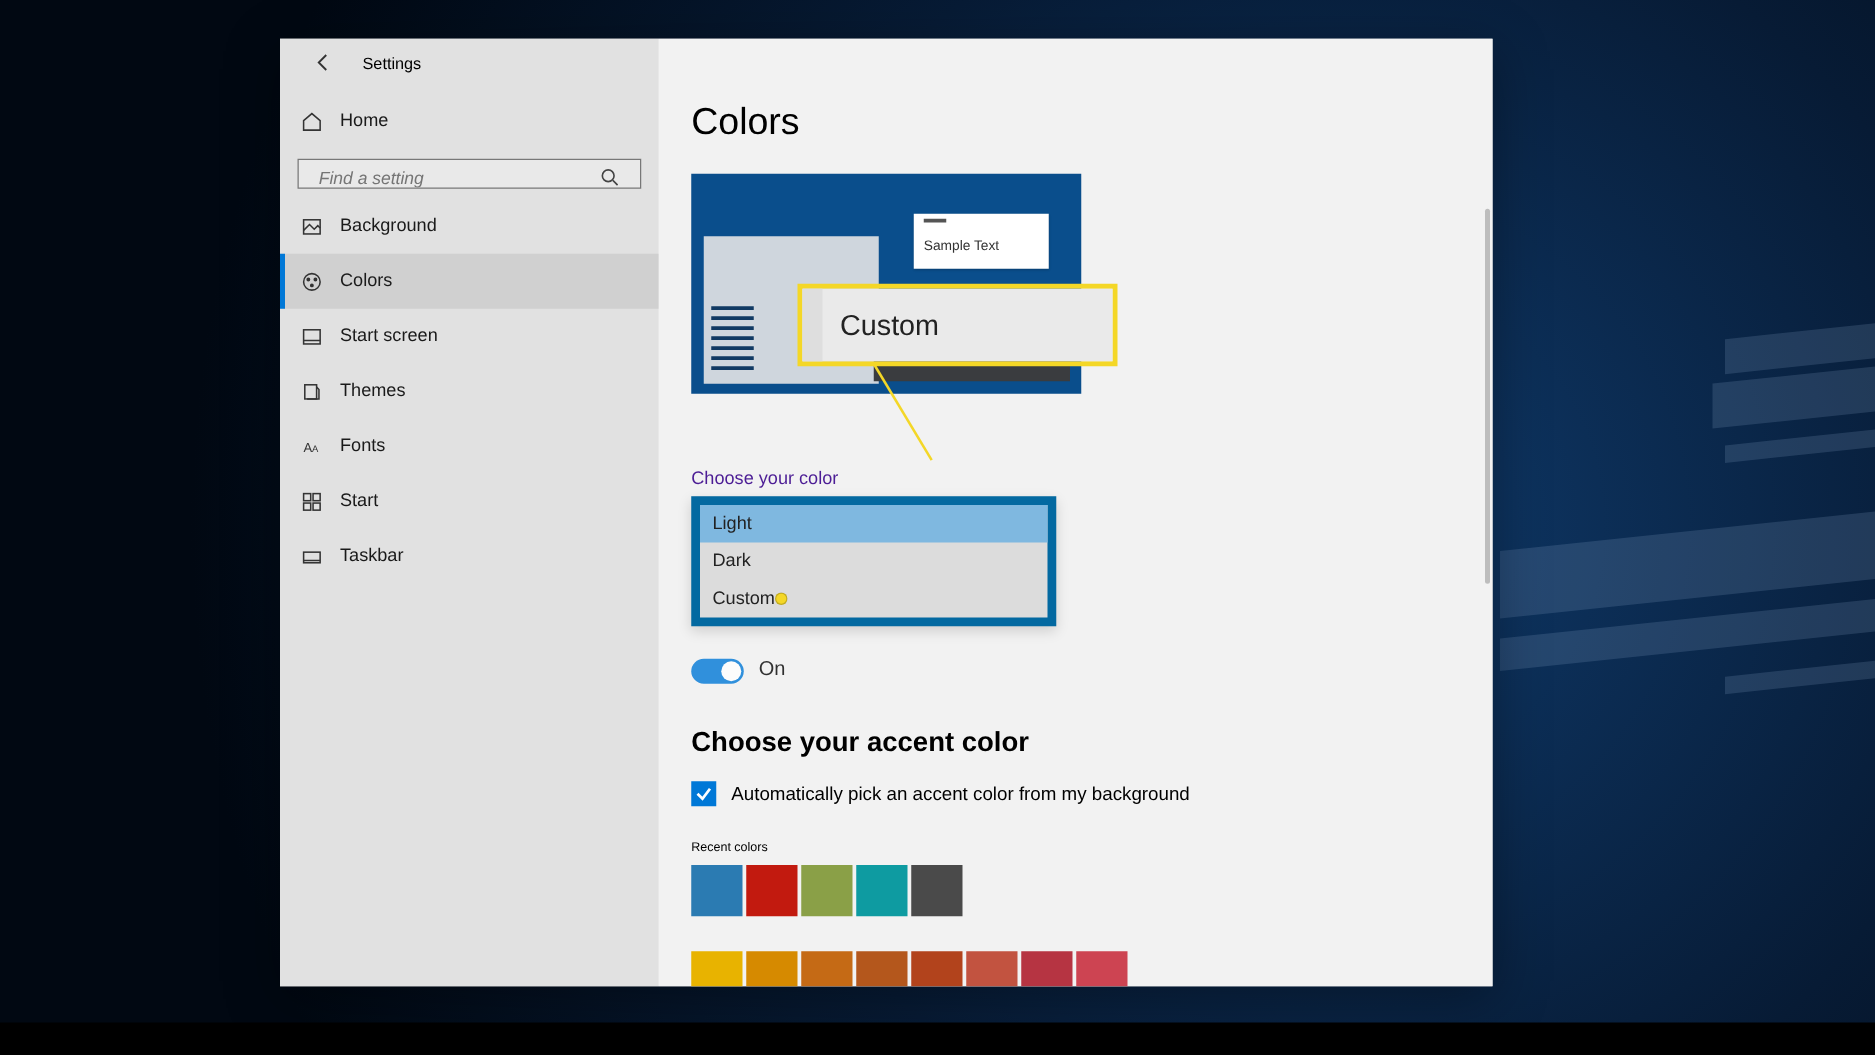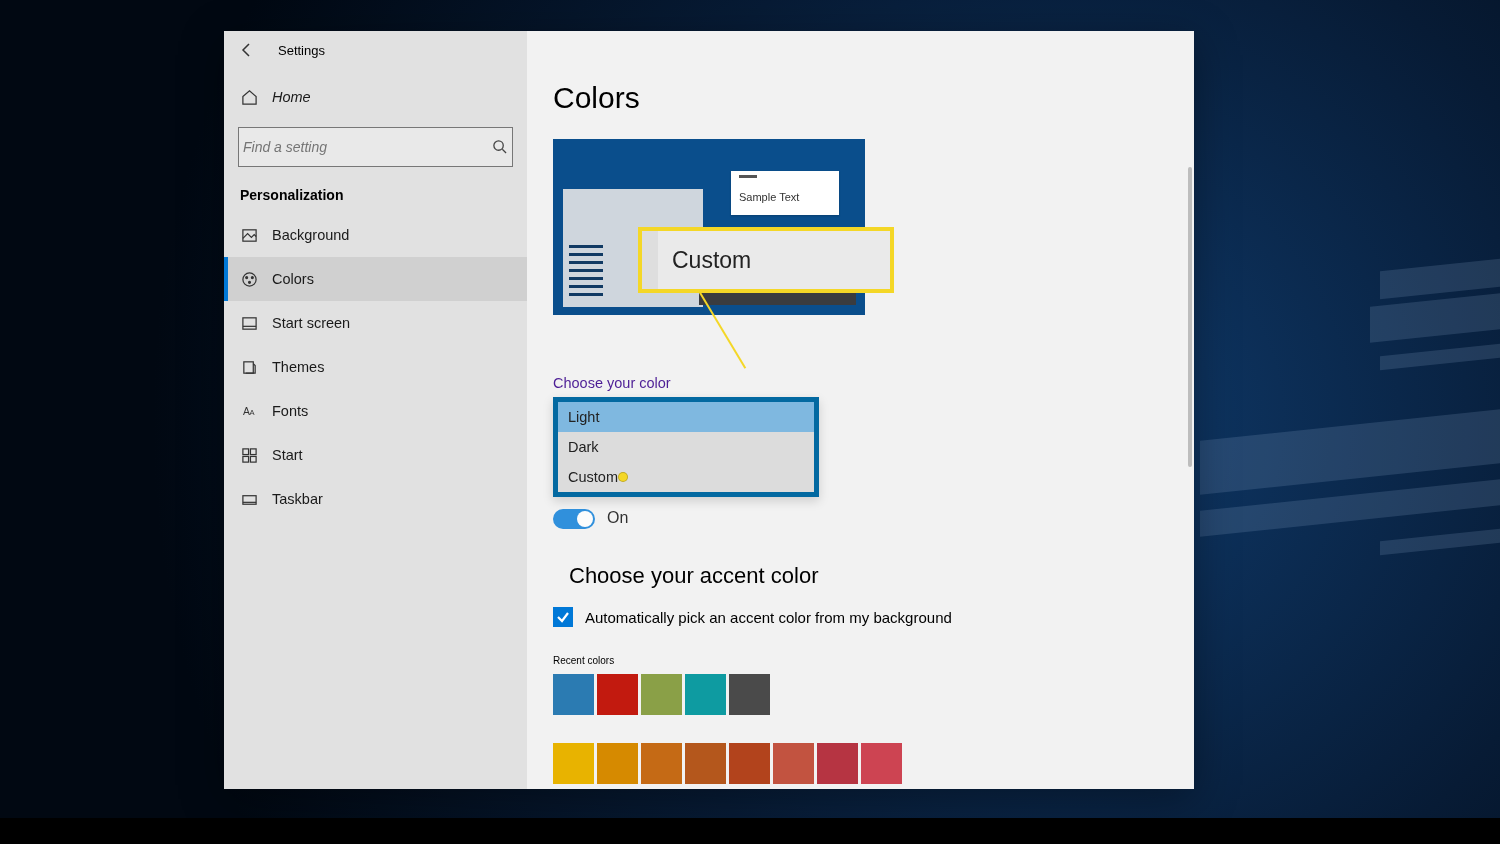--- a/index.html
+++ b/index.html
@@ -35,21 +35,21 @@
     background: #e1e1e1;
     display: flex;
     flex-direction: column;
     padding-bottom: 8px;
   }
   .titlebar {
     height: 38px;
     display: flex;
     align-items: center;
     gap: 22px;
-    padding-left: 14px;
+    padding-left: 26px;
     font-size: 13px;
   }
   .back-btn { width: 18px; height: 18px; display:flex; align-items:center; justify-content:center; color:#444; }
   .back-btn svg { width: 16px; height: 16px; stroke: #333; stroke-width: 1.5; fill: none; }
 
   .win-controls {
     position: absolute; right: 0; top: 0;
     display: flex;
   }
   .win-btn { width: 46px; height: 32px; display:flex; align-items:center; justify-content:center; color:#222; }
@@ -61,29 +61,29 @@
     gap: 14px;
     padding: 0 16px;
     height: 44px;
     font-size: 14.5px;
     color: #1a1a1a;
     cursor: default;
   }
   .nav-item .ic { width: 18px; height: 18px; display:flex; align-items:center; justify-content:center; }
   .nav-item .ic svg { width: 17px; height: 17px; stroke:#333; stroke-width:1.3; fill:none; }
   .nav-item.active { background:#d0d0d0; border-left: 4px solid #0078d7; padding-left:12px;}
-  .nav-item.home { height: 52px; margin-top: 2px; font-style: italic; }
+  .nav-item.home { height: 52px; margin-top: 2px; }
 
   .search-box {
     margin: 4px 14px 8px 14px;
-    height: 40px;
+    height: 24px;
     border: 1px solid #777;
     background: #e9e9e9;
-    display: flex; align-items: center;
-    padding: 0 4px;
+    display: flex; align-items: flex-end;
+    padding: 0 16px;
   }
   .search-box input {
     flex: 1; border: none; background: transparent; outline: none;
     font-size: 14px; font-style: italic; color: #666;
   }
   .search-box .ic { width: 16px; height: 16px; }
   .search-box .ic svg { width: 15px; height: 15px; stroke:#444; stroke-width:1.4; fill:none; }
 
   .section-label { font-size: 14px; font-weight: 600; padding: 12px 16px 10px 16px; }
 
@@ -135,43 +135,43 @@
   .preview .pointer {
     position:absolute; left: 146px; top: 151px;
     width: 90px; height: 2px; background:#f4d727;
     transform-origin: left center;
     transform: rotate(59deg);
   }
 
   .field-label { font-size: 14.5px; margin-bottom: 6px; color:#4c1d95; }
 
   .dropdown-open {
-    width: 266px;
+    width: 292px;
     background:#dcdcdc;
-    border: 5px solid #0369a1;
+    border: 7px solid #0369a1;
     box-shadow: 0 4px 10px rgba(0,0,0,.15);
     position: relative;
-    margin-bottom: 14px;
+    margin-bottom: 28px;
   }
   .dropdown-open .opt {
     padding: 7px 10px; font-size: 14.5px; color:#222;
   }
   .dropdown-open .opt.hover { background:#7fb8e0; }
   .dropdown-open .opt.custom { position: relative; }
   .dropdown-open .dot {
     position:absolute; left:60px; top:50%; transform:translateY(-50%);
     width:10px; height:10px; border-radius:50%;
     background:#f4d727; border:1px solid rgba(0,0,0,.2);
   }
 
   .toggle-row { display:flex; align-items:flex-start; gap:12px; margin-bottom: 34px; margin-top:-2px; opacity:.8; }
   .toggle { width:42px; height:20px; border-radius:10px; background:#0078d7; position:relative; }
   .toggle .knob { position:absolute; right:2px; top:2px; width:16px; height:16px; border-radius:50%; background:#fff; }
 
-  h2.sub { font-weight: 400; font-size: 22px; margin-bottom: 18px; margin-left: 16px; }
+  h2.sub { font-weight: 700; font-size: 22px; margin-bottom: 18px; }
 
   .checkbox-row { display:flex; align-items:center; gap:12px; font-size:15px; margin-bottom: 28px; }
   .checkbox {
     width:20px; height:20px; background:#0078d7;
     display:flex; align-items:center; justify-content:center;
   }
   .checkbox svg { width:14px; height:14px; stroke:#fff; stroke-width:2.2; fill:none; }
 
   .swatch-label { font-size:10px; margin-bottom:8px; }
   .swatch-row { display:flex; gap:3px; margin-bottom: 28px; }
@@ -237,21 +237,20 @@
     <div class="search-box">
       <input type="text" placeholder="Find a setting" style="">
       <span class="ic">
         <svg viewBox="0 0 16 16">
             <circle cx="7" cy="7" r="5"></circle>
             <line x1="11" y1="11" x2="15" y2="15"></line>
           </svg>
       </span>
     </div>
 
-    <div class="section-label">Personalization</div>
 
     <div class="nav-item">
       <span class="ic">
           <svg viewBox="0 0 18 18">
             <rect x="2" y="3" width="14" height="12"></rect>
             <polyline points="2,12 7,7 11,11 14,8 16,10"></polyline>
           </svg>
         </span>
       <span>Background</span>
     </div>

